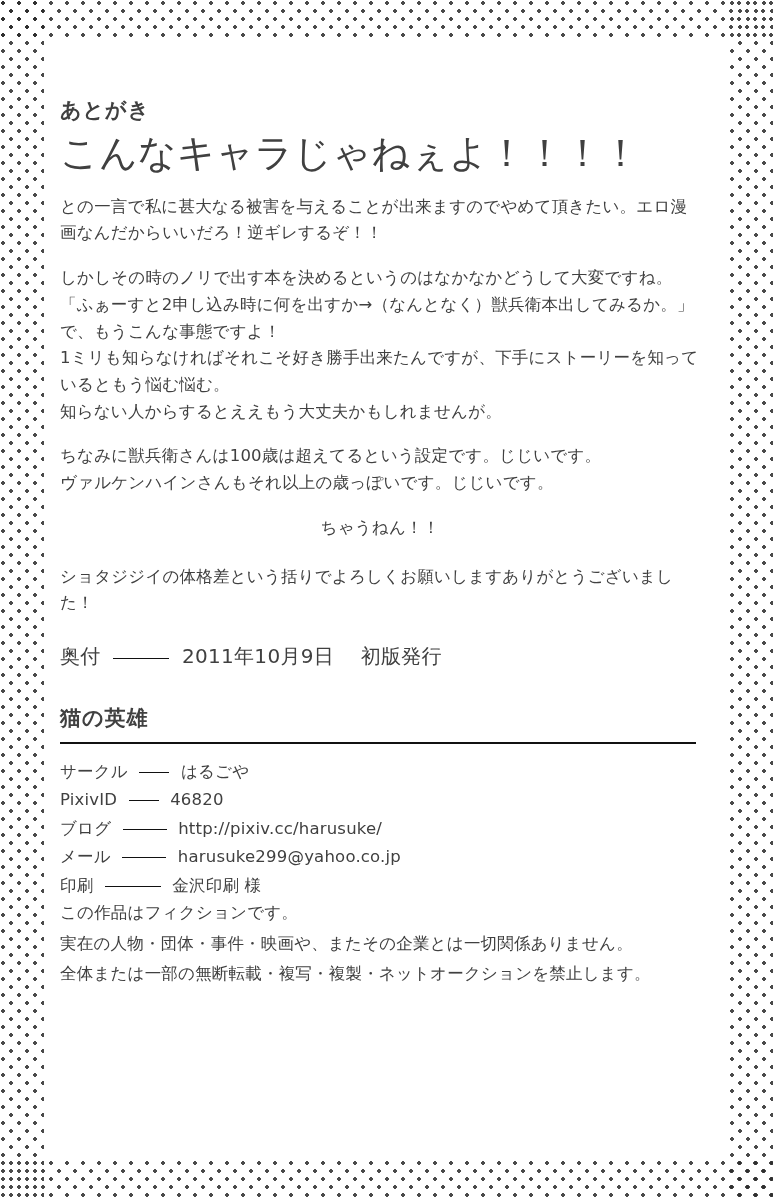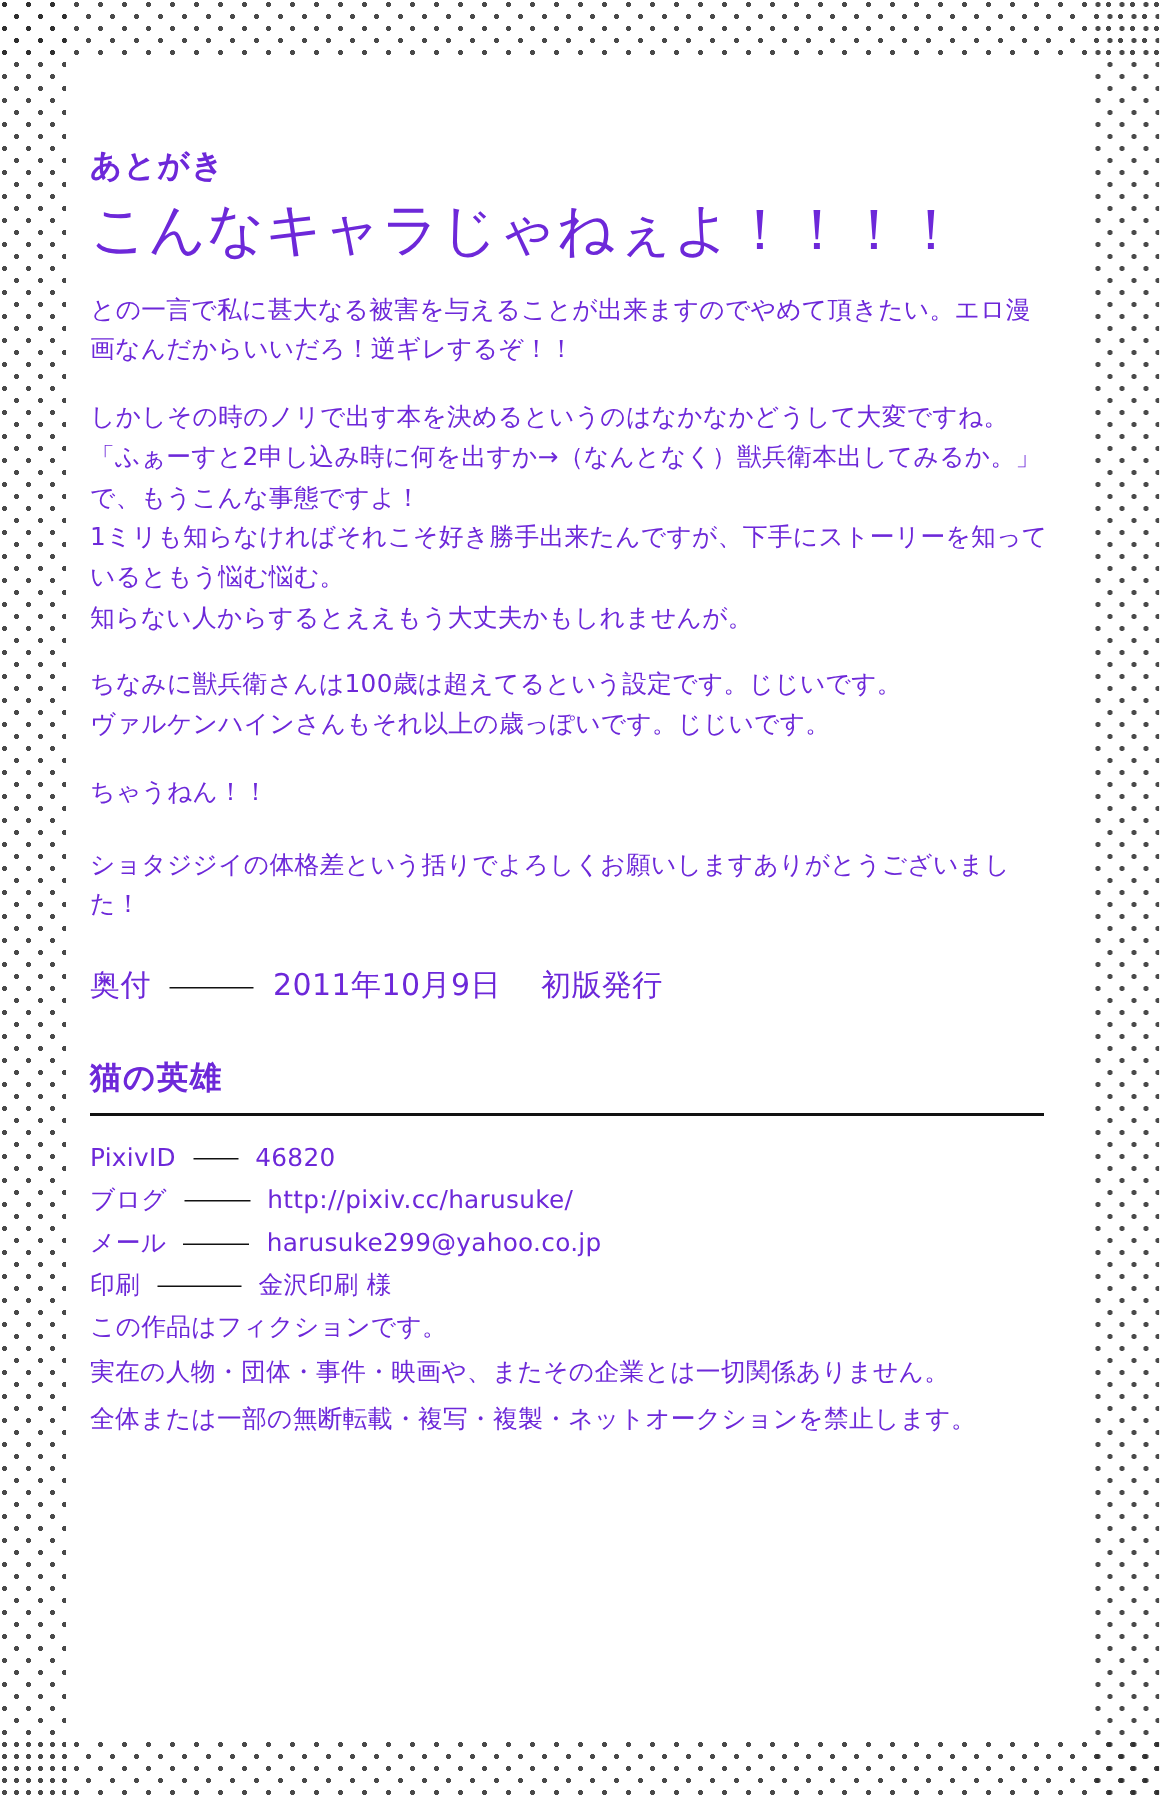--- a/index.html
+++ b/index.html
@@ -7,21 +7,21 @@
     padding: 0;
     background: #ffffff;
   }
   .page {
     position: relative;
     width: 773px;
     height: 1200px;
     background: #ffffff;
     overflow: hidden;
     font-family: "DejaVu Sans", "Liberation Sans", sans-serif;
-    color: #6d28d9;
+    color: #404040;
   }
   
   .dots {
     position: absolute;
     background-image:
       radial-gradient(circle at 3px 3px, #2b2b2b 1.6px, rgba(255,255,255,0) 1.9px),
       radial-gradient(circle at 11px 11px, #2b2b2b 1.6px, rgba(255,255,255,0) 1.9px);
     background-size: 16px 16px, 16px 16px;
     opacity: 0.85;
   }
@@ -49,21 +49,21 @@
     letter-spacing: 0px;
     margin: 0 0 18px 0;
     line-height: 1.15;
   }
   .para {
     font-size: 16.5px;
     line-height: 1.62;
     margin: 0 0 18px 0;
     letter-spacing: 0.2px;
   }
-  .para.single { margin-bottom: 22px; }
+  .para.single { margin-bottom: 22px; text-align: center; }
 
   .colophon-line {
     font-size: 20px;
     margin: 26px 0 0 0;
     letter-spacing: 0.3px;
   }
   .rule-h {
     display: inline-block;
     width: 44px;
     border-bottom: 1.5px solid #111;
@@ -139,20 +139,25 @@
       &nbsp;&nbsp;
       <span>初版発行</span>
     </div>
 
     <div class="title-block">
       <div class="work-title">猫の英雄</div>
       <div class="divider"></div>
 
       <ul class="info-list">
         <li>
+          <span class="info-key">サークル</span>
+          <span class="rule-h short"></span>
+          <span class="info-val">はるごや</span>
+        </li>
+        <li>
           <span class="info-key">PixivID</span>
           <span class="rule-h short"></span>
           <span class="info-val">46820</span>
         </li>
         <li>
           <span class="info-key">ブログ</span>
           <span class="rule-h"></span>
           <span class="info-val">http://pixiv.cc/harusuke/</span>
         </li>
         <li>

